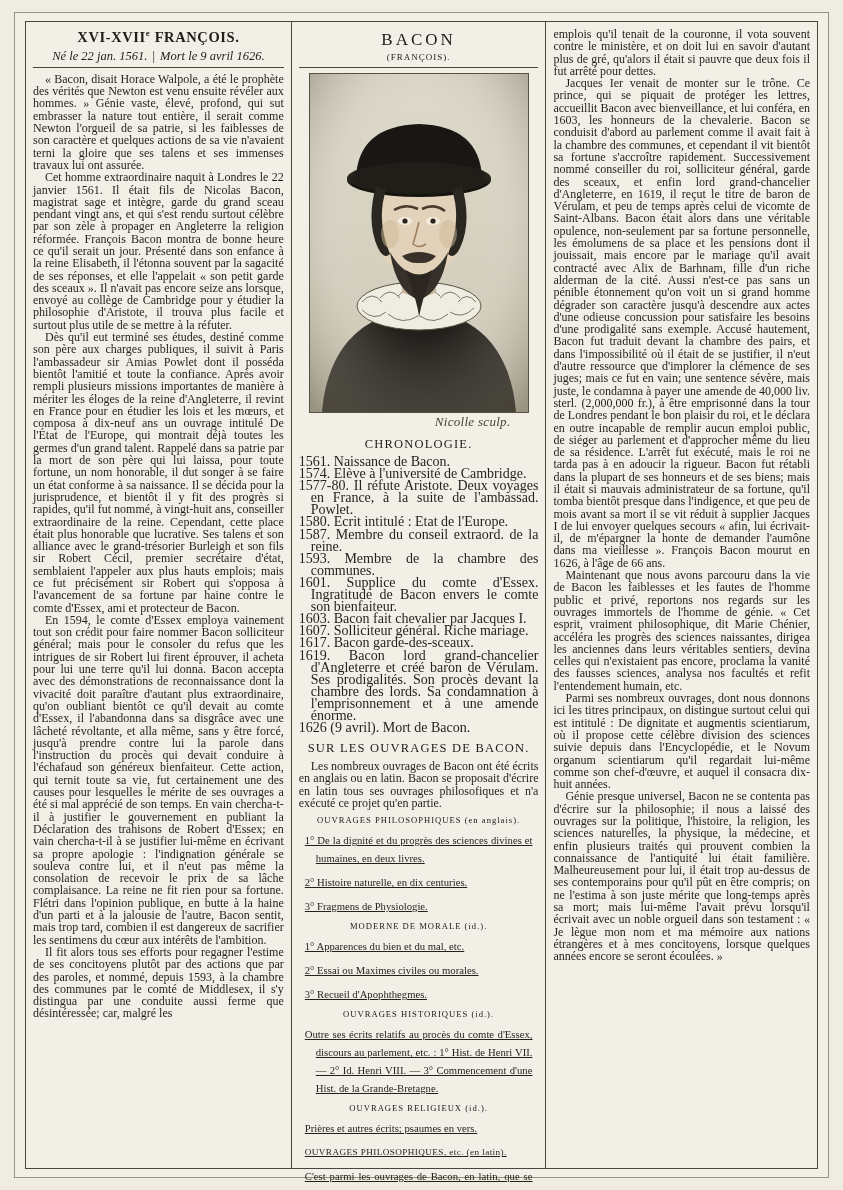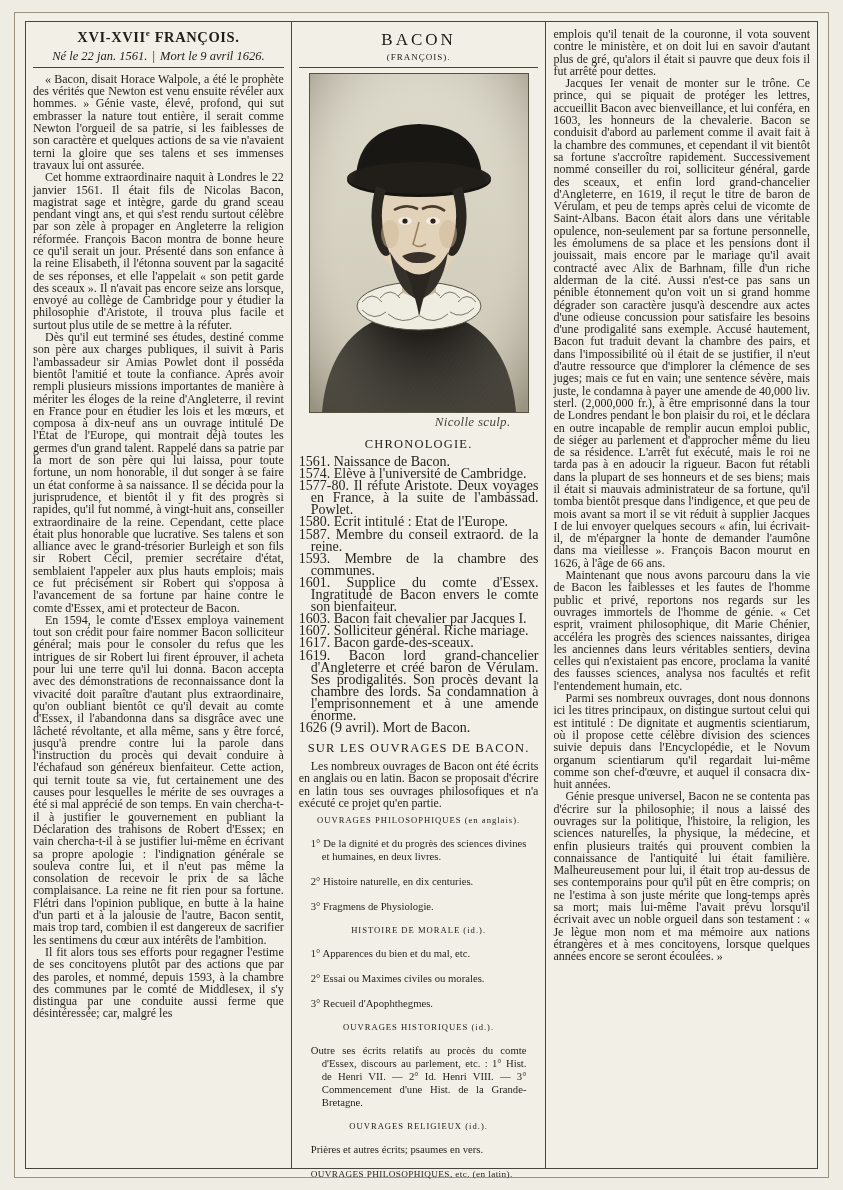--- a/index.html
+++ b/index.html
@@ -138,26 +138,27 @@
     font-size: 14px;
     line-height: 12.1px;
     color: #241f19;
     text-align: justify;
     padding-left: 12px;
     text-indent: -12px;
     margin: 0;
   }
   .work-line {
     font-size: 10.7px;
-    line-height: 13px;
+    line-height: 18px;
     color: #241f19;
     text-align: justify;
     padding-left: 11px;
     text-indent: -11px;
-    margin: 12px;
+    margin: 6px;
+    text-decoration: underline;
   }
   .src-line {
     font-size: 10.7px;
     line-height: 12.2px;
     color: #241f19;
     text-align: justify;
     margin: 0;
   }
   .sc { font-size: 9.2px; letter-spacing: .4px; }
 </style>
@@ -283,21 +284,21 @@
         <p class="chrono-line">1626 (9 avril). Mort de Bacon.</p>
 
         <div class="sec-head">SUR LES OUVRAGES DE BACON.</div>
         <p class="body">Les nombreux ouvrages de Bacon ont été écrits en anglais ou en latin. Bacon se proposait d'écrire en latin tous ses ouvrages philosofiques et n'a exécuté ce projet qu'en partie.</p>
 
         <div class="sub-head">OUVRAGES PHILOSOPHIQUES (en anglais).</div>
         <p class="work-line">1° De la dignité et du progrès des sciences divines et humaines, en deux livres.</p>
         <p class="work-line">2° Histoire naturelle, en dix centuries.</p>
         <p class="work-line">3° Fragmens de Physiologie.</p>
 
-        <div class="sub-head">HISTOIRE DE MORALE (id.).</div>
+        <div class="sub-head">MODERNE DE MORALE (id.).</div>
         <p class="work-line">1° Apparences du bien et du mal, etc.</p>
         <p class="work-line">2° Essai ou Maximes civiles ou morales.</p>
         <p class="work-line">3° Recueil d'Apophthegmes.</p>
 
         <div class="sub-head">OUVRAGES HISTORIQUES (id.).</div>
         <p class="work-line">Outre ses écrits relatifs au procès du comte d'Essex, discours au parlement, etc. : 1° Hist. de Henri VII. — 2° Id. Henri VIII. — 3° Commencement d'une Hist. de la Grande-Bretagne.</p>
 
         <div class="sub-head">OUVRAGES RELIGIEUX (id.).</div>
         <p class="work-line">Prières et autres écrits; psaumes en vers.</p>
         <p class="work-line sc">OUVRAGES PHILOSOPHIQUES, etc. (en latin).</p>

